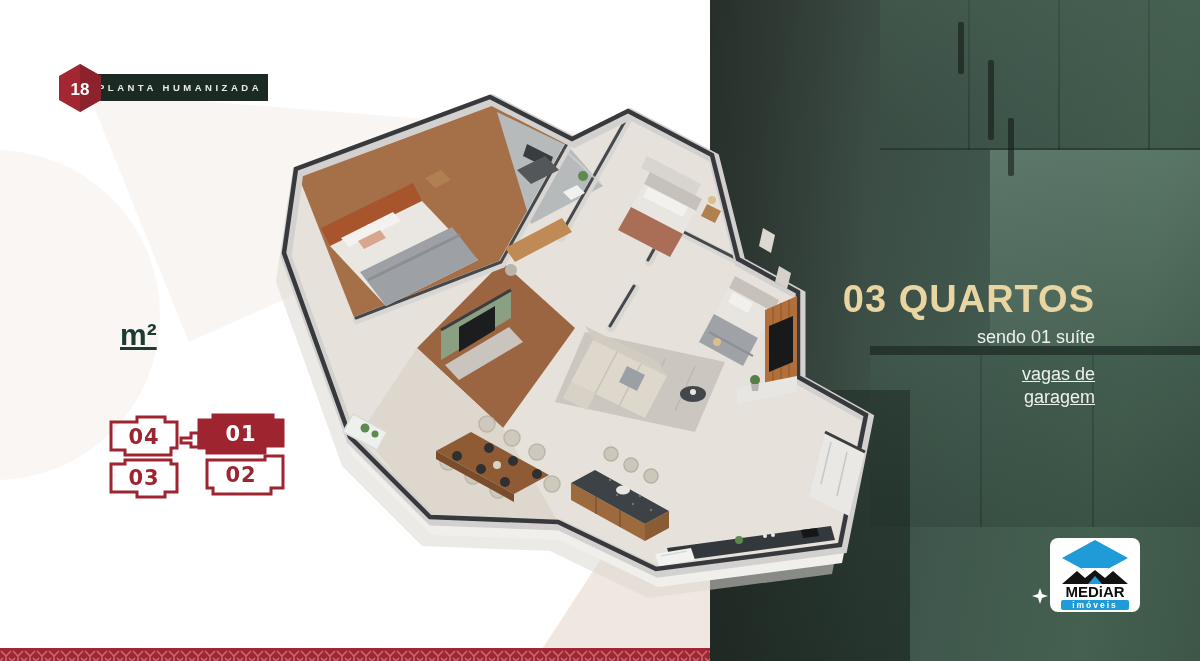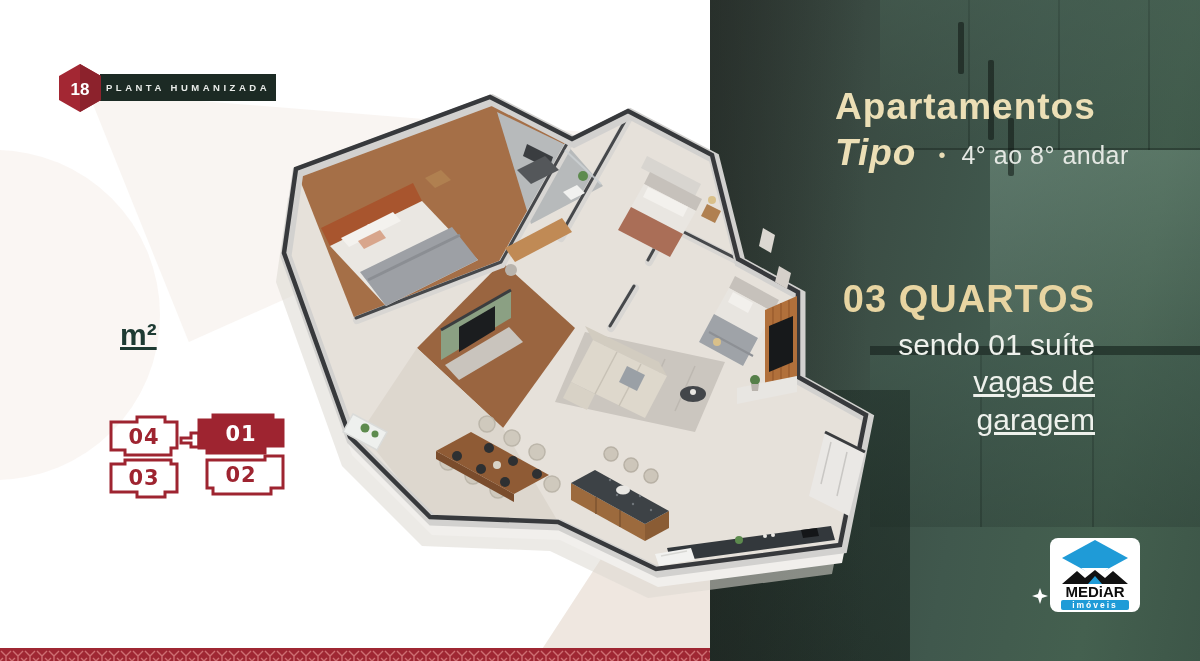--- a/index.html
+++ b/index.html
@@ -40,25 +40,25 @@
   
   .panel-title{position:absolute;left:835px;top:88px;z-index:4;color:#ecdfb6;}
   .pt1{font-size:37px;font-weight:bold;letter-spacing:1px;line-height:1.05;}
   .pt-row{display:flex;align-items:center;margin-top:5px;}
   .pt2{font-size:37px;font-weight:bold;font-style:italic;letter-spacing:1px;}
   .pt-dot{font-size:20px;color:#e9ddb6;margin:6px 16px 0 22px;}
   .pt-sub{font-size:25px;color:#e4e8e3;font-weight:400;margin-top:6px;letter-spacing:.5px;}
   .feature{position:absolute;right:105px;z-index:4;text-align:right;}
   .f1{top:278px;} .f2{top:358px;}
   .f-head{font-size:38px;font-weight:bold;color:#e8d5a2;letter-spacing:1px;}
-  .f-detail{font-size:30px;color:#eef1ec;margin-top:5px;line-height:1.25;}
+  .f-detail{font-size:18px;color:#eef1ec;margin-top:5px;line-height:1.25;}
   .f2 .f-detail{max-width:132px;margin-left:auto;text-decoration:underline;}
 
   
-  .badge-bar{position:absolute;left:100px;top:74px;width:176px;height:27px;background:#1c2a24;
+  .badge-bar{position:absolute;left:92px;top:74px;width:176px;height:27px;background:#1c2a24;
              display:flex;align-items:center;justify-content:center;z-index:1;}
   .badge-bar span{color:#e9ece9;font-size:9.5px;letter-spacing:3.5px;font-weight:bold;}
   .hex{position:absolute;left:58px;top:63px;z-index:2;}
   .hex text{font-family:"Liberation Sans","DejaVu Sans",sans-serif;}
 
   
   .area{position:absolute;left:106px;top:312px;display:flex;color:#1e3b33;z-index:1;}
   .area-val{font-size:76px;font-weight:bold;letter-spacing:2px;line-height:1;}
   .area-unit{font-size:30px;font-weight:bold;margin:6px 0 0 14px;text-decoration:underline;}
 
@@ -91,28 +91,20 @@
       <div class="ph-counter"></div>
       <div class="ph-lower"></div>
       <div class="ph-island"></div>
       <div class="pend p1"></div>
       <div class="pend p2"></div>
       <div class="pend p3"></div>
       <div class="panel-vignette"></div>
     </div>
   </div>
 
-  <div class="panel-title">
-    <div class="pt1">Apartamentos</div>
-    <div class="pt-row">
-      <span class="pt2">Tipo</span>
-      <span class="pt-dot">•</span>
-      <span class="pt-sub">4° ao 8° andar</span>
-    </div>
-  </div>
   <div class="feature f1">
     <div class="f-head">03 QUARTOS</div>
     <div class="f-detail">sendo 01 suíte</div>
   </div>
   <div class="feature f2">
     <div class="f-detail">vagas de garagem</div>
   </div>
 
   <div class="badge-bar">
     <span>PLANTA HUMANIZADA</span>

